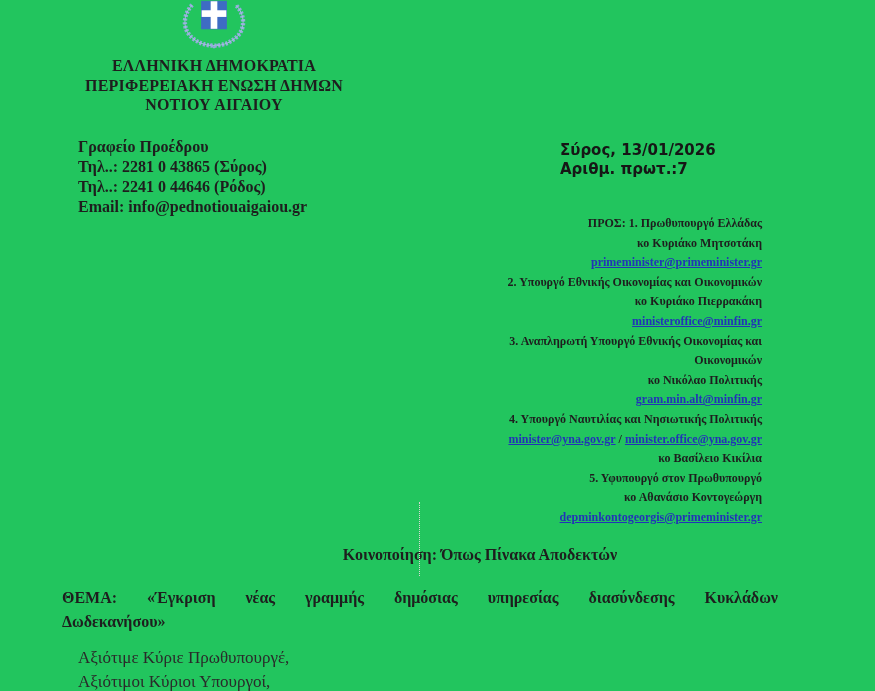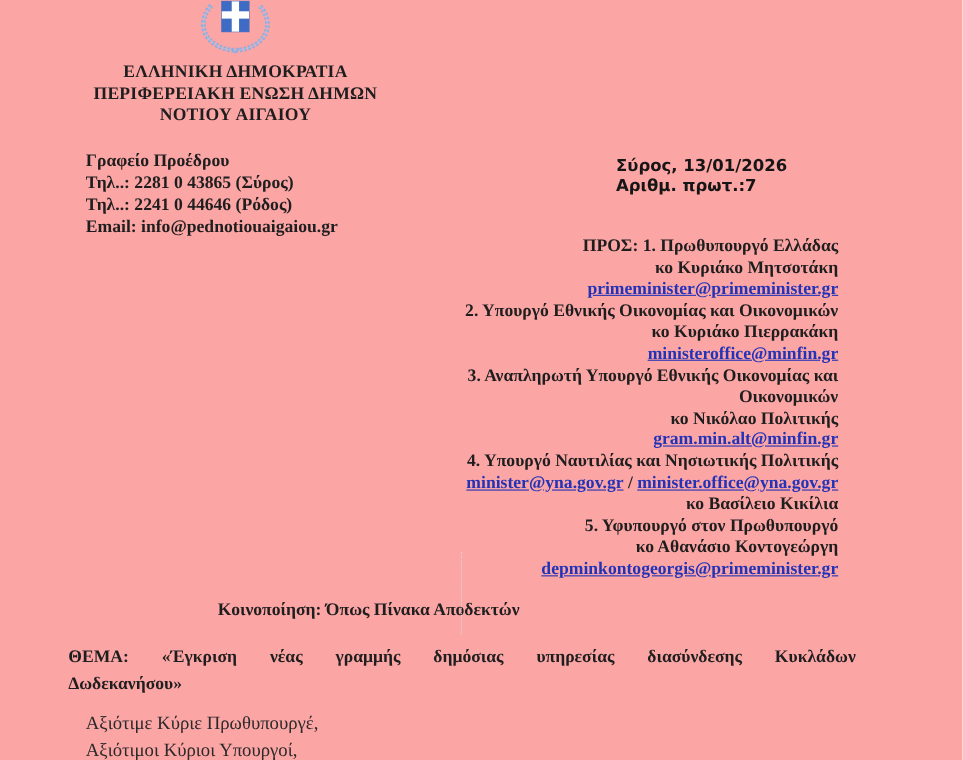--- a/index.html
+++ b/index.html
@@ -1,21 +1,21 @@
 <!DOCTYPE html>
 <html><head>
 <meta charset="utf-8">
 <style>
   * { margin: 0; padding: 0; box-sizing: border-box; }
   html, body { background: #ffffff; }
   .page {
     position: relative;
     width: 875px;
     height: 691px;
-    background: #fca5a5;
+    background: #22c55e;
     overflow: hidden;
     font-family: "Liberation Serif", "DejaVu Serif", serif;
     color: #1e1e1e;
   }
 
   
   .masthead {
     position: absolute;
     left: 84px;
     top: 0;
@@ -54,39 +54,39 @@
   }
 
   
   .recipients {
     position: absolute;
     left: 198px;
     top: 214px;
     width: 564px;
     text-align: right;
     font-weight: bold;
-    font-size: 16px;
+    font-size: 12px;
     line-height: 19.6px;
   }
   .email-link {
     color: #2233b8;
     text-decoration: underline;
     font-weight: bold;
     cursor: pointer;
     font-family: Liberation Serif, serif;
   }
   .link-sep { color: #1e1e1e; white-space: pre; }
 
   
   .cc {
     position: absolute;
     left: 198px;
     top: 546px;
     width: 564px;
-    text-align: left;
+    text-align: center;
     font-weight: bold;
     font-size: 16px;
   }
 
   
   .subject {
     position: absolute;
     left: 62px;
     top: 586px;
     width: 716px;

